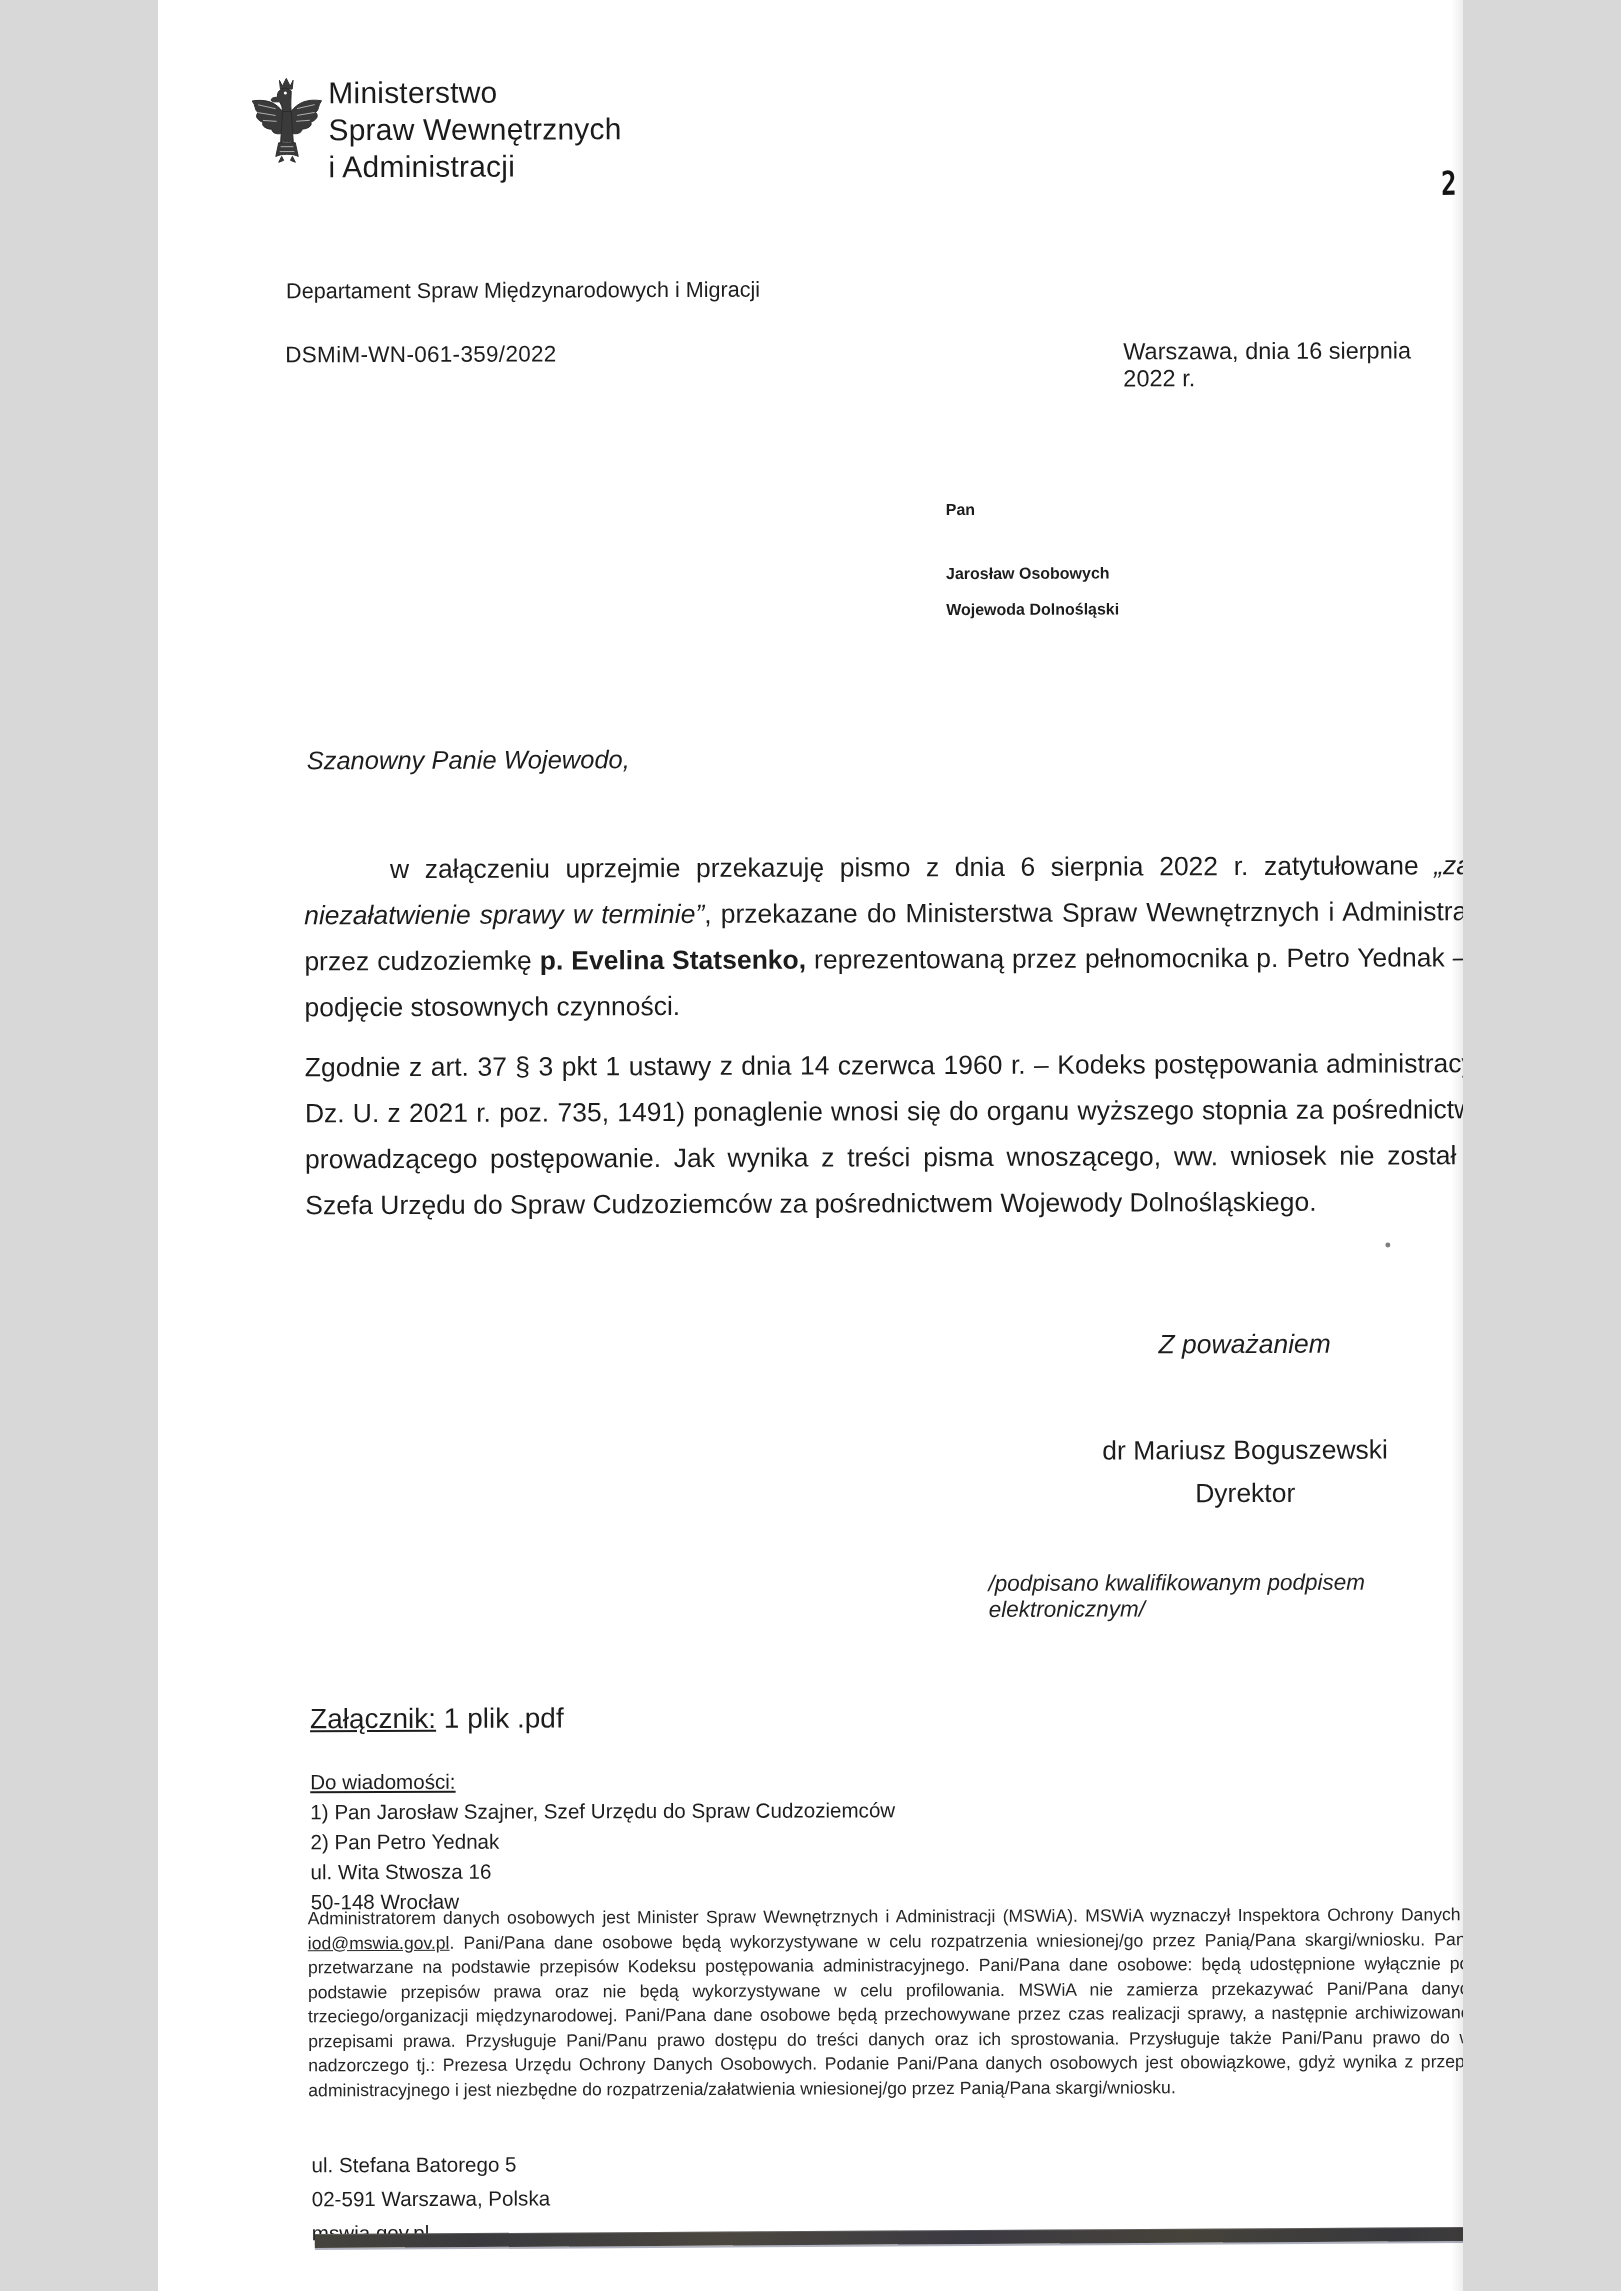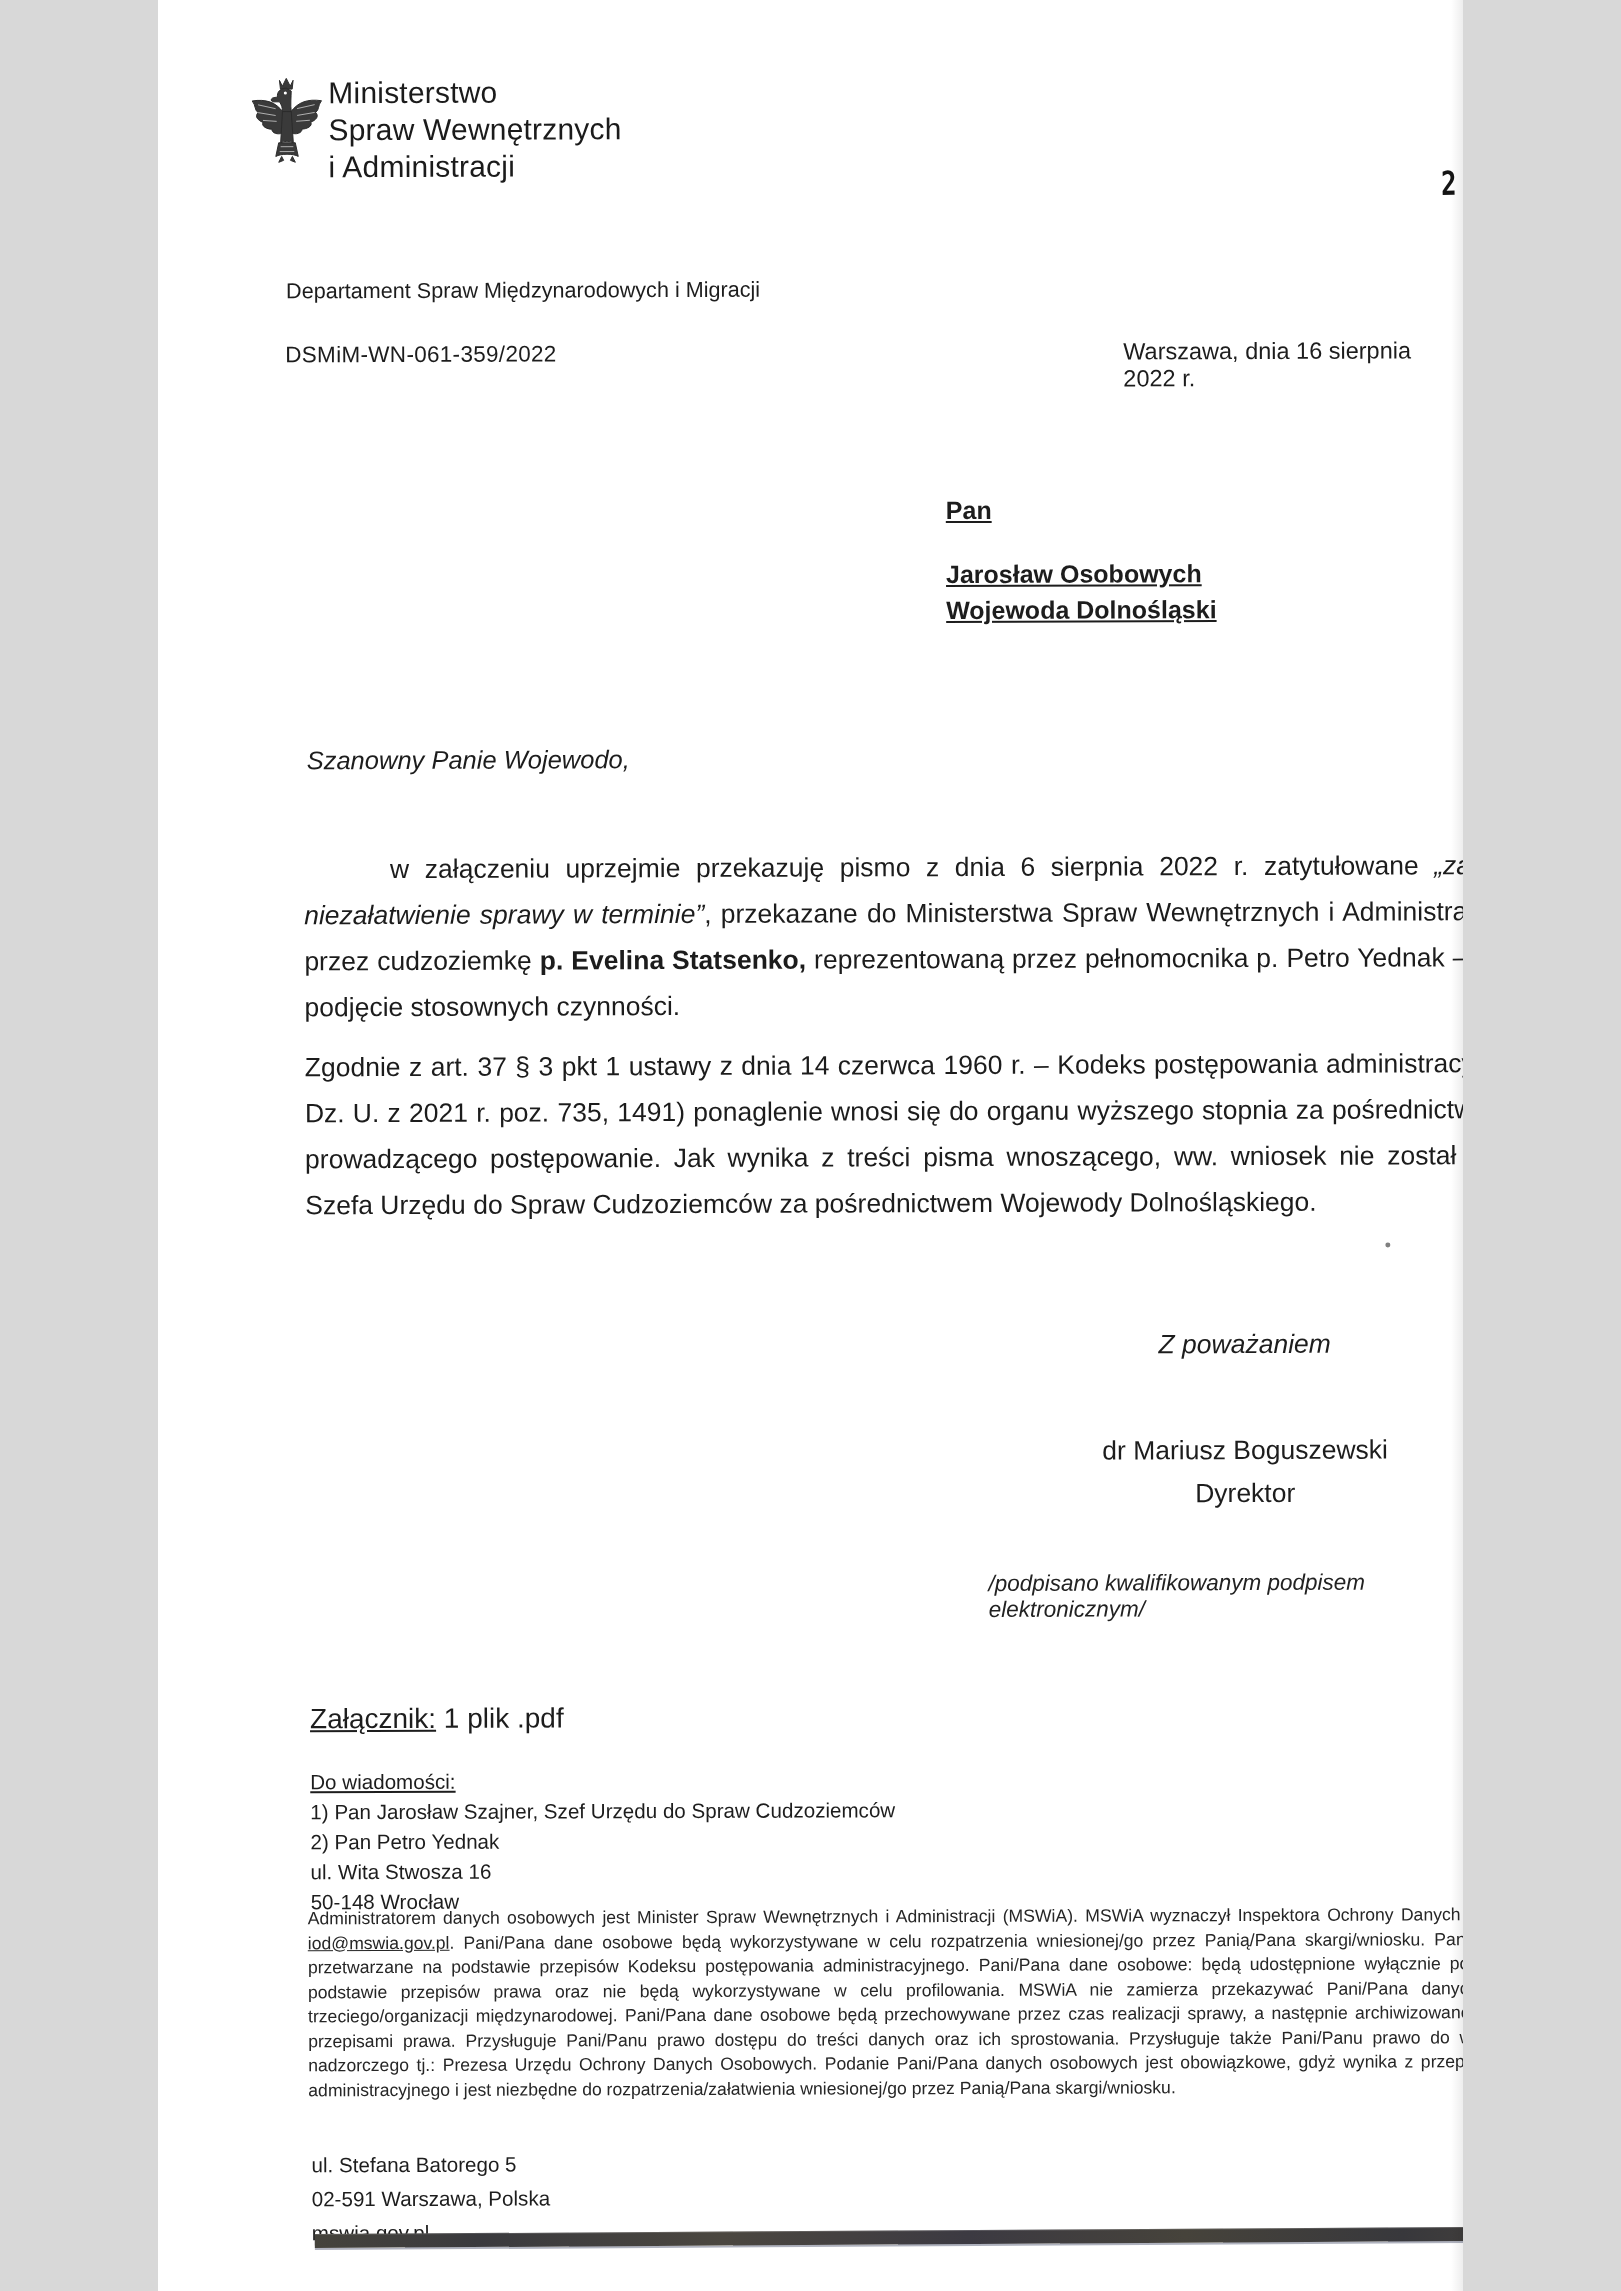--- a/index.html
+++ b/index.html
@@ -23,21 +23,21 @@
     font-family:"DejaVu Sans Mono",monospace;
     font-size:28px;font-weight:bold;letter-spacing:2px;
     color:#141414;white-space:nowrap;
     transform:rotate(-1deg) scale(.92,1.18);transform-origin:left top;
   }
   .department{left:131px;top:277px;font-size:21.6px;}
   .refnum{left:130px;top:341px;font-size:22.5px;letter-spacing:0.3px;}
   .placedate{left:968px;top:340px;font-size:23.5px;}
 
   
-  .addressee{left:790px;top:493px;font-size:25px;font-weight:bold;line-height:36px;text-decoration:underline;}
+  .addressee{left:790px;top:493px;font-size:16px;font-weight:bold;line-height:36px;}
   .addressee .title{margin:0 0 28px 0;}
   .addressee p{margin:0;}
 
   .greeting{left:150px;top:745px;font-size:25.5px;font-style:italic;}
 
   
   .body{left:147px;top:845px;width:1296px;font-size:26.5px;line-height:46px;text-align:justify;color:#1c1c1c;}
   .body p{margin:0 0 13.7px 0;}
   .body .indent{text-indent:86px;}
   .it{font-style:italic;}

